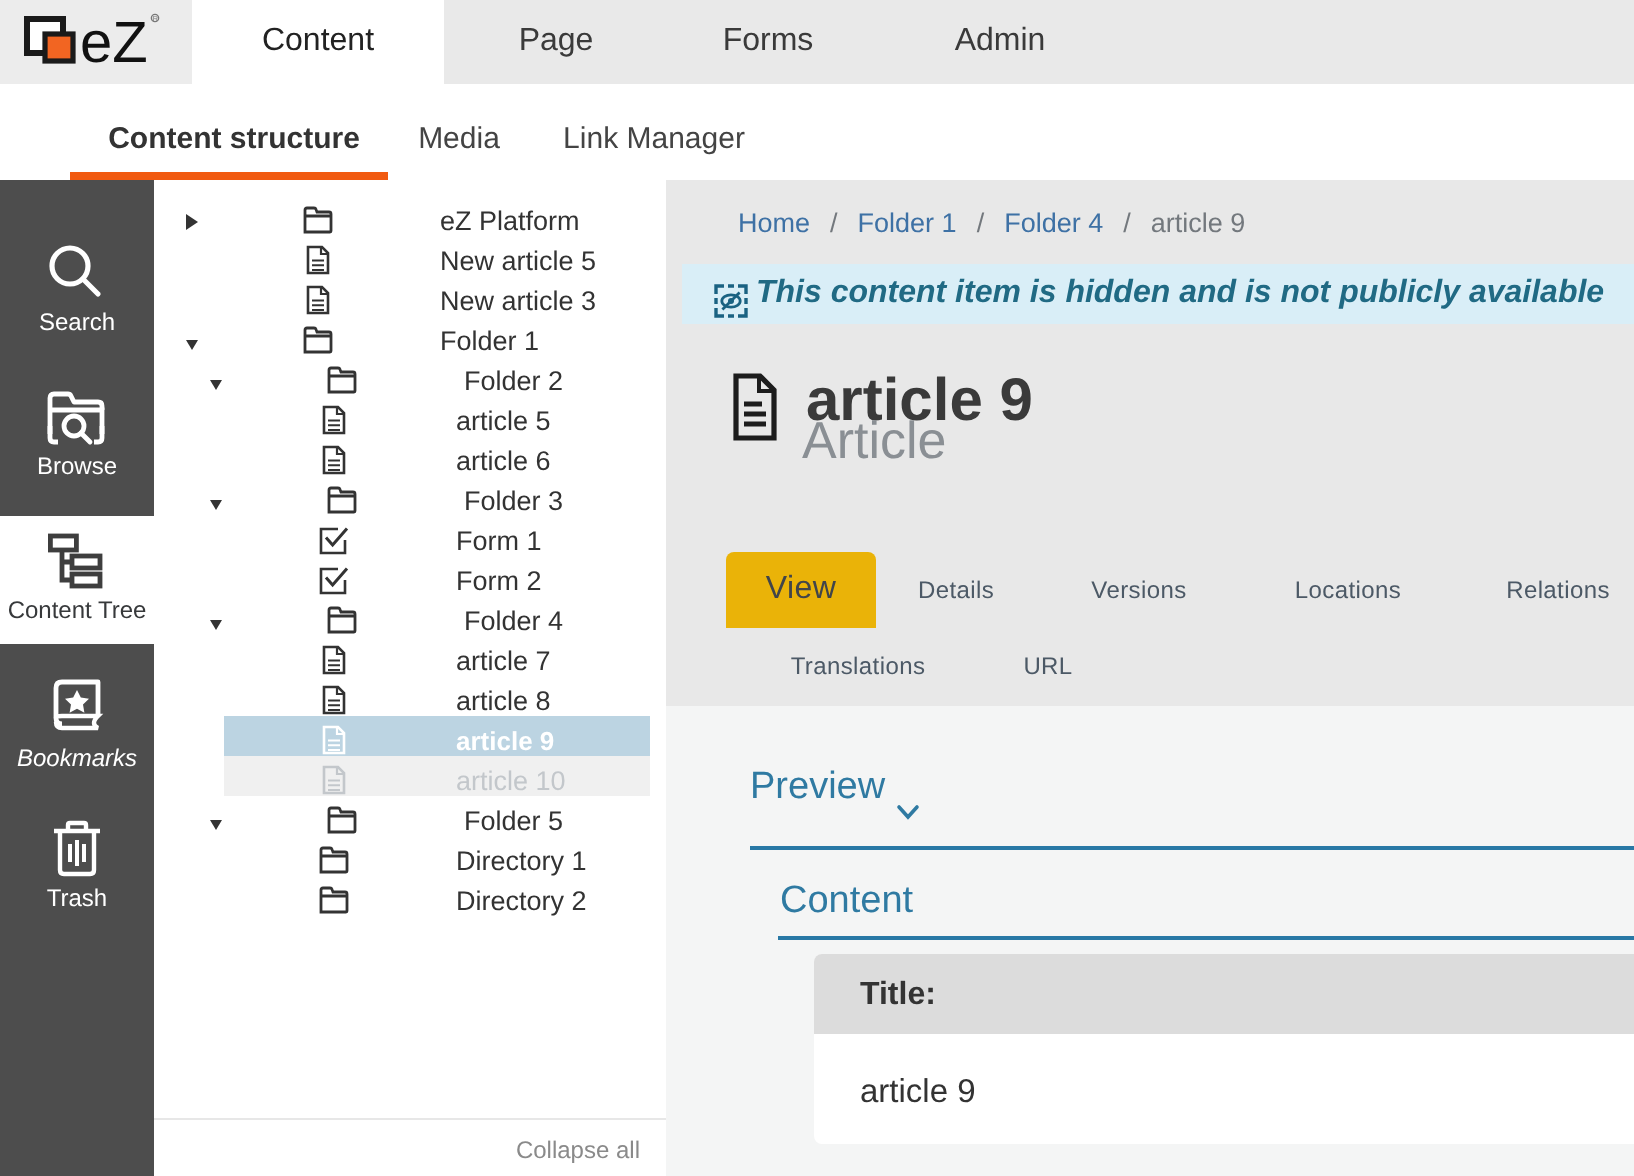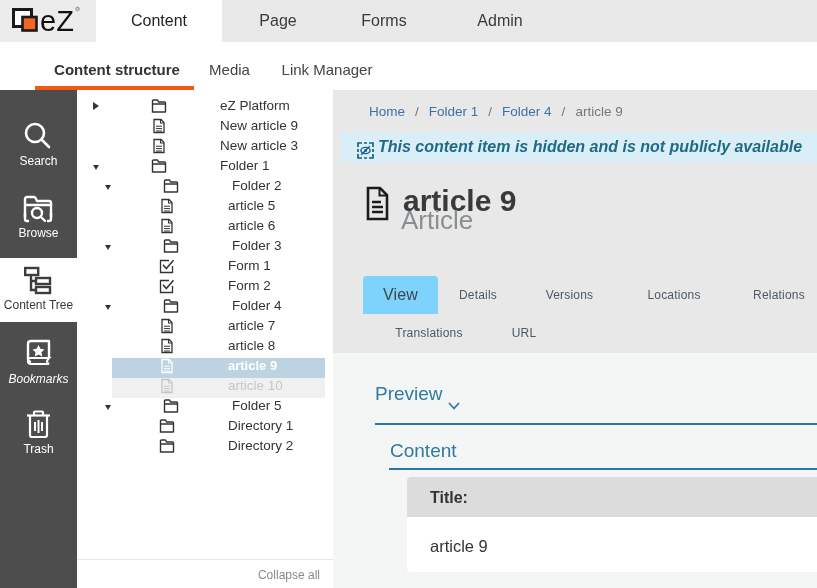--- a/index.html
+++ b/index.html
@@ -13,21 +13,21 @@
 
 #nav2 { left:0; top:42px; width:817px; height:46px; background:#fff; }
 .nav2item { top:42px; height:46px; line-height:56px; font-size:15px; color:#444; }
 #cs-underline { left:35px; top:86px; width:159px; height:4px; background:#f15a10; }
 
 #sidebar { left:0; top:90px; width:77px; height:498px; background:#4d4d4d; }
 .sbitem { width:77px; text-align:center; color:#fff; font-size:12px; }
 #ct-active { left:0; top:258px; width:77px; height:64px; background:#fff; }
 
 #tree { left:77px; top:90px; width:256px; height:498px; background:#fff; overflow:hidden; }
-.trow { position:relative; height:20px; display:flex; align-items:flex-start; font-size:13.5px; color:#333; white-space:nowrap;gap:48px; }
+.trow { position:relative; height:20px; display:flex; align-items:flex-end; font-size:13.5px; color:#333; white-space:nowrap;gap:48px; }
 .trow .tw { display:inline-block; width:10px; flex:0 0 10px; }
 .tri-d { display:inline-block; width:0; height:0; border-left:3.5px solid transparent; border-right:3.5px solid transparent; border-top:5.5px solid #333; }
 .tri-r { display:inline-block; width:0; height:0; border-top:4px solid transparent; border-bottom:4px solid transparent; border-left:6px solid #333; }
 .ticon { flex:0 0 16px; width:16px; height:16px; margin-right:5px; }
 .lvl1 { padding-left:16px; }
 .lvl2 { padding-left:28px; }
 .lvl3 { padding-left:24px; }
 .sel-bg { position:absolute; left:35px; width:213px; height:20px; }
 #selrow { top:268px; background:#bcd4e2; }
 #hidrow { top:288px; background:#f0f0f0; }
@@ -40,21 +40,21 @@
 #mainbody { left:333px; top:353px; width:484px; height:235px; background:#f4f5f5; }
 #crumbs { left:369px; top:104px; font-size:13.5px; color:#73787d; }
 #crumbs a { color:#3e71a5; text-decoration:none; }
 #crumbs .sep { padding:0 10px; color:#73787d; }
 #alert { left:341px; top:132px; width:476px; height:30px; background:#d9eef7; }
 #alert-text { left:378px; top:138px; font-size:16px; font-style:italic; color:#206a84;font-weight:bold; }
 #title { left:403px; top:184px; font-size:30px; font-weight:bold; color:#3a3a3a; }
 #subtitle { left:401px; top:205px; font-size:26px; color:#8a8f94; }
 .tab { top:276px; height:38px; line-height:38px; font-size:12px; letter-spacing:0.2px; color:#4c5966; text-align:center; }
 .tab2 { top:314px; }
-#tab-view { left:363px; top:276px; width:75px; height:38px; background:#7dd3fc; border-radius:4px 4px 0 0; line-height:38px; text-align:center; font-size:16px; letter-spacing:0.2px; color:#41454a; }
+#tab-view { left:363px; top:276px; width:75px; height:38px; background:#eab308; border-radius:4px 4px 0 0; line-height:38px; text-align:center; font-size:16px; letter-spacing:0.2px; color:#41454a; }
 #preview { left:375px; top:383px; font-size:19px; color:#2f7aa2; }
 #pline { left:375px; top:423px; width:442px; height:2px; background:#2878a5; }
 #content-h { left:390px; top:440px; font-size:19px; color:#2f7aa2; }
 #cline { left:389px; top:468px; width:428px; height:2px; background:#2878a5; }
 #table { left:407px; top:477px; width:420px; height:95px; background:#fff; border-radius:4px; overflow:hidden; }
 #thead { width:420px; height:40px; background:#dcdcdc; line-height:41px; padding-left:23px; font-size:16px; font-weight:bold; color:#333; }
 #tcell { width:420px; height:55px; line-height:59px; padding-left:23px; font-size:16.5px; color:#333; }
 </style>
 </head>
 <body>
@@ -131,21 +131,21 @@
     </div>
   <div class="trow lvl1">
       <span class="tw"></span>
       <svg class="ticon" viewBox="0 0 16 16">
         <g class="doc">
           <path d="M3 1.5 L10 1.5 L13 4.5 L13 14.5 L3 14.5 Z" fill="none" stroke="#333" stroke-width="1.3"></path>
           <path d="M9.5 1.5 L9.5 5 L13 5" fill="none" stroke="#333" stroke-width="1.1"></path>
           <path d="M5 8.2 L11 8.2 M5 10.6 L11 10.6 M5 13 L11 13" stroke="#333" stroke-width="1"></path>
         </g>
       </svg>
-      <span>New article 9</span>
+      <span>New article 5</span>
     </div>
   <div class="trow lvl1">
       <span class="tw"></span>
       <svg class="ticon" viewBox="0 0 16 16">
         <g class="doc">
           <path d="M3 1.5 L10 1.5 L13 4.5 L13 14.5 L3 14.5 Z" fill="none" stroke="#333" stroke-width="1.3"></path>
           <path d="M9.5 1.5 L9.5 5 L13 5" fill="none" stroke="#333" stroke-width="1.1"></path>
           <path d="M5 8.2 L11 8.2 M5 10.6 L11 10.6 M5 13 L11 13" stroke="#333" stroke-width="1"></path>
         </g>
       </svg>

